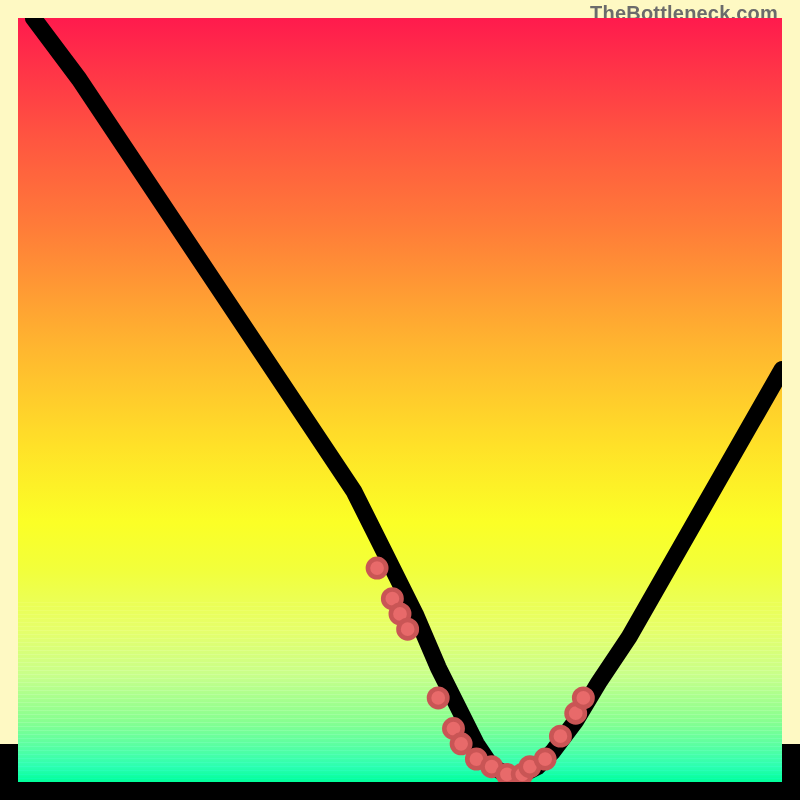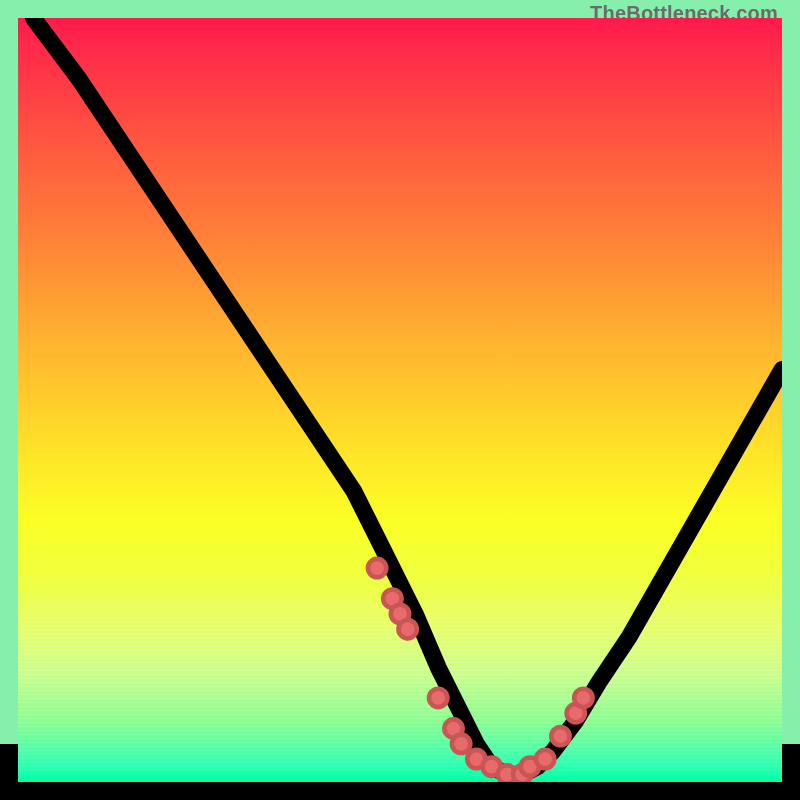--- a/index.html
+++ b/index.html
@@ -1,21 +1,21 @@
 <!DOCTYPE html>
 <html><head>
 <meta charset="utf-8">
 <style>
   * { margin: 0; padding: 0; box-sizing: border-box; }
   html, body { width: 800px; height: 800px; overflow: hidden; background: #000; }
   .frame {
     position: relative;
     width: 800px;
     height: 744px;
-    background: #86efac;
+    background: #fef9c3;
   }
   .plot-area {
     position: absolute;
     left: 18px;
     top: 18px;
     width: 764px;
     height: 764px;
     overflow: hidden;
   }
   .gradient-bg {

